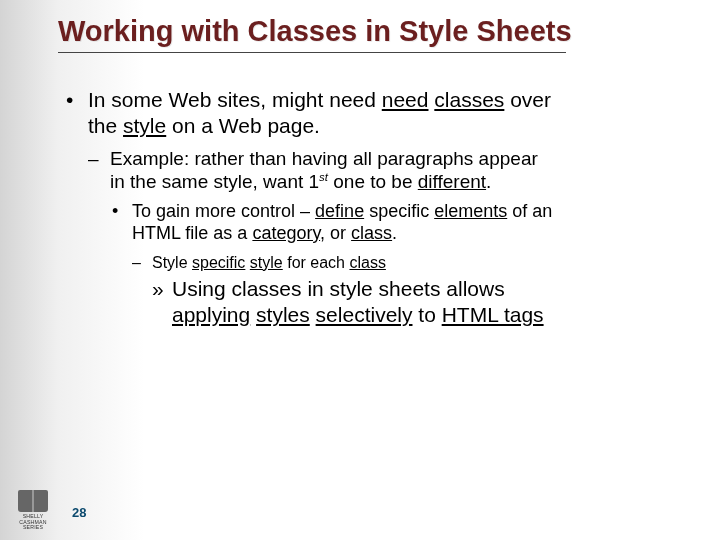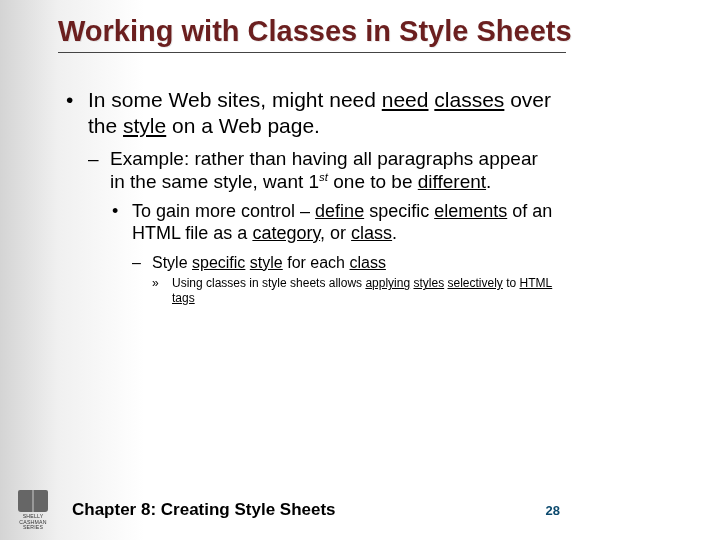--- a/index.html
+++ b/index.html
@@ -57,21 +57,21 @@
     position: absolute; left: 2px; top: 0;
     color: #000;
   }
   .lvl4 { font-size: 16px; margin-top: 8px; }
   .lvl4 > li { position: relative; padding-left: 20px; margin-bottom: 4px; }
   .lvl4 > li::before {
     content: "–";
     position: absolute; left: 0; top: 0;
     color: #000;
   }
-  .lvl5 { font-size: 12px; margin-top: 4px; }
+  .lvl5 { font-size: 21px; margin-top: 4px; }
   .lvl5 > li { position: relative; padding-left: 20px; margin-bottom: 2px; }
   .lvl5 > li::before {
     content: "»";
     position: absolute; left: 0; top: 0;
     color: #000;
   }
   .u { text-decoration: underline; }
   .sup { font-size: 0.6em; vertical-align: super; line-height: 0; font-style: italic; }
   .footer {
     position: absolute;
@@ -163,17 +163,16 @@
   <div class="logo">
     <div class="logo-book"></div>
     <div class="logo-text">
       <div>SHELLY</div>
       <div>CASHMAN</div>
       <div>SERIES</div>
     </div>
   </div>
 
   <div class="footer">
-    <div class="chapter">Chapter 8: Creating Style Sheets</div>
     <div class="pagenum">28</div>
   </div>
 
 </div>
 
 </body></html>

